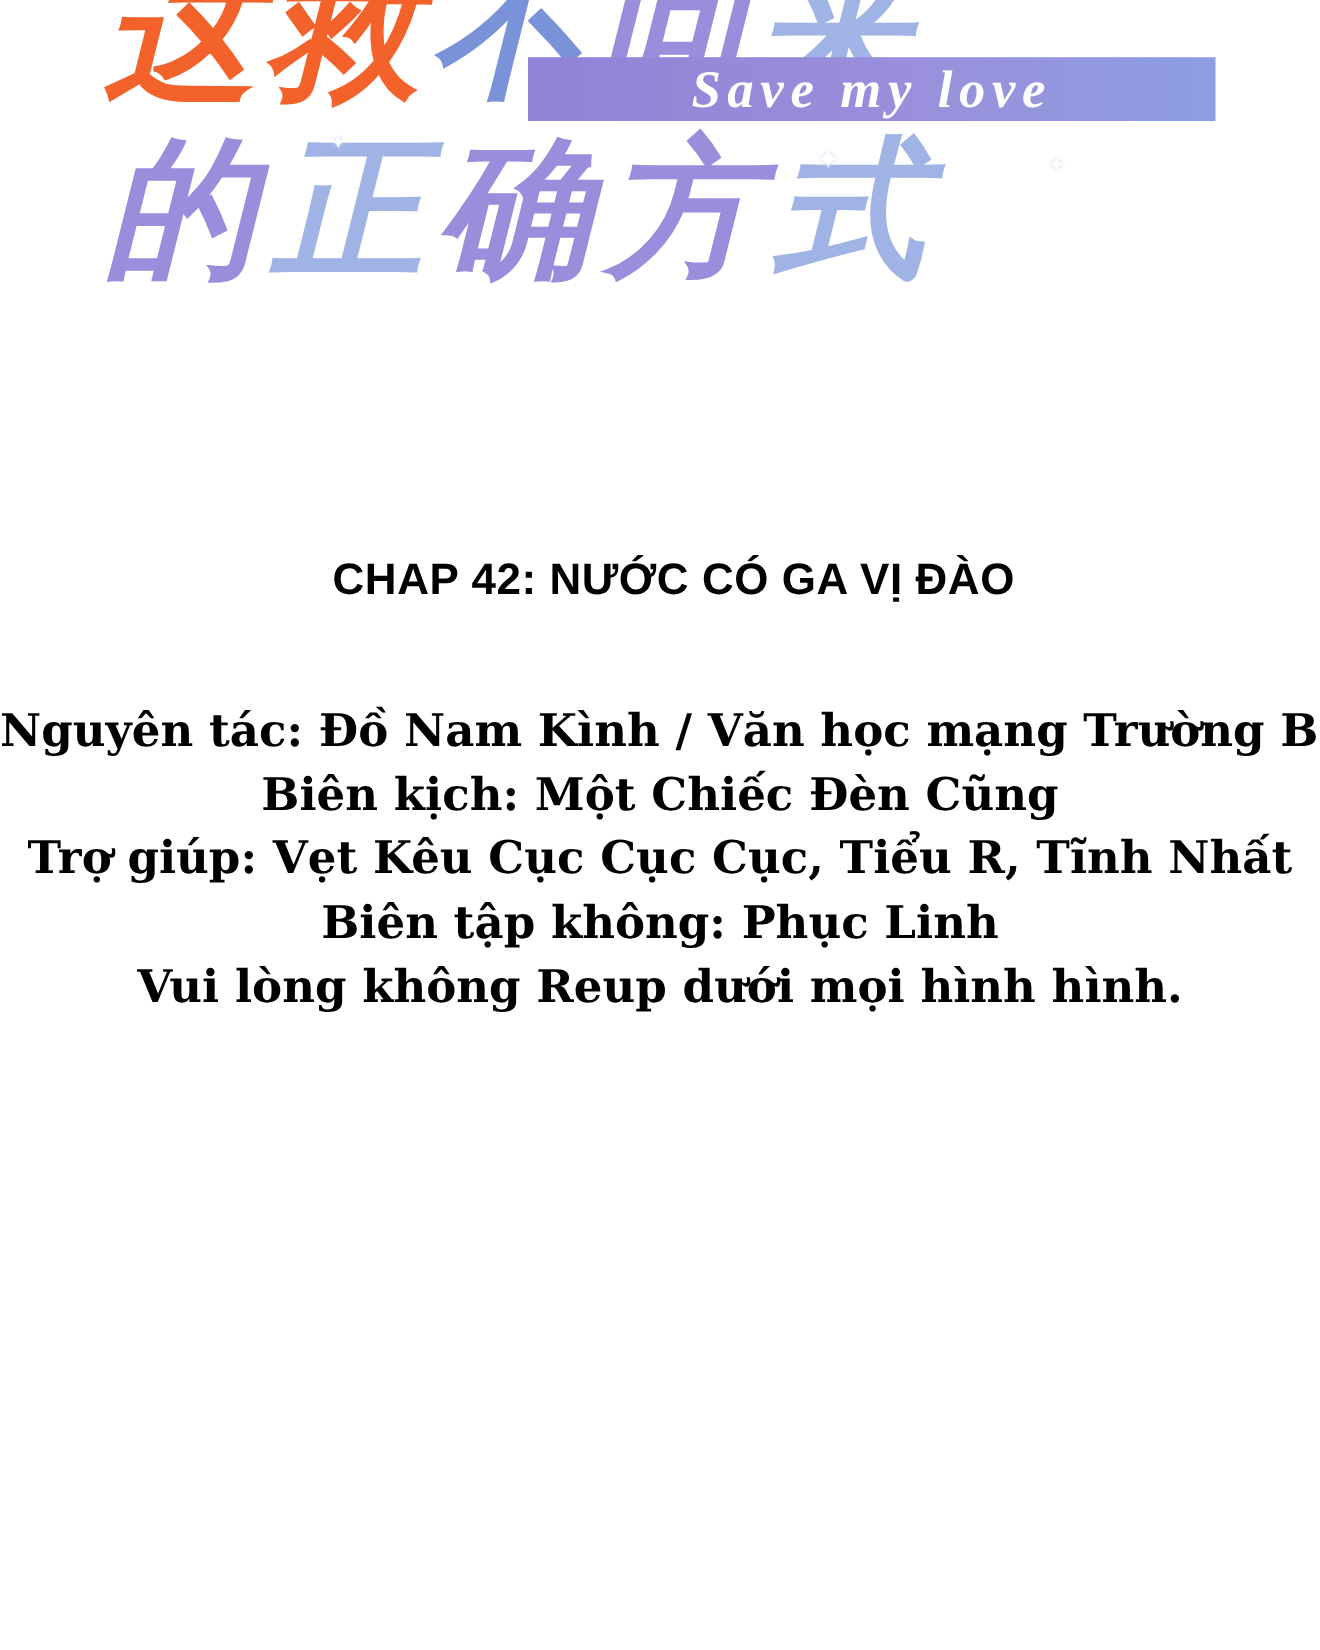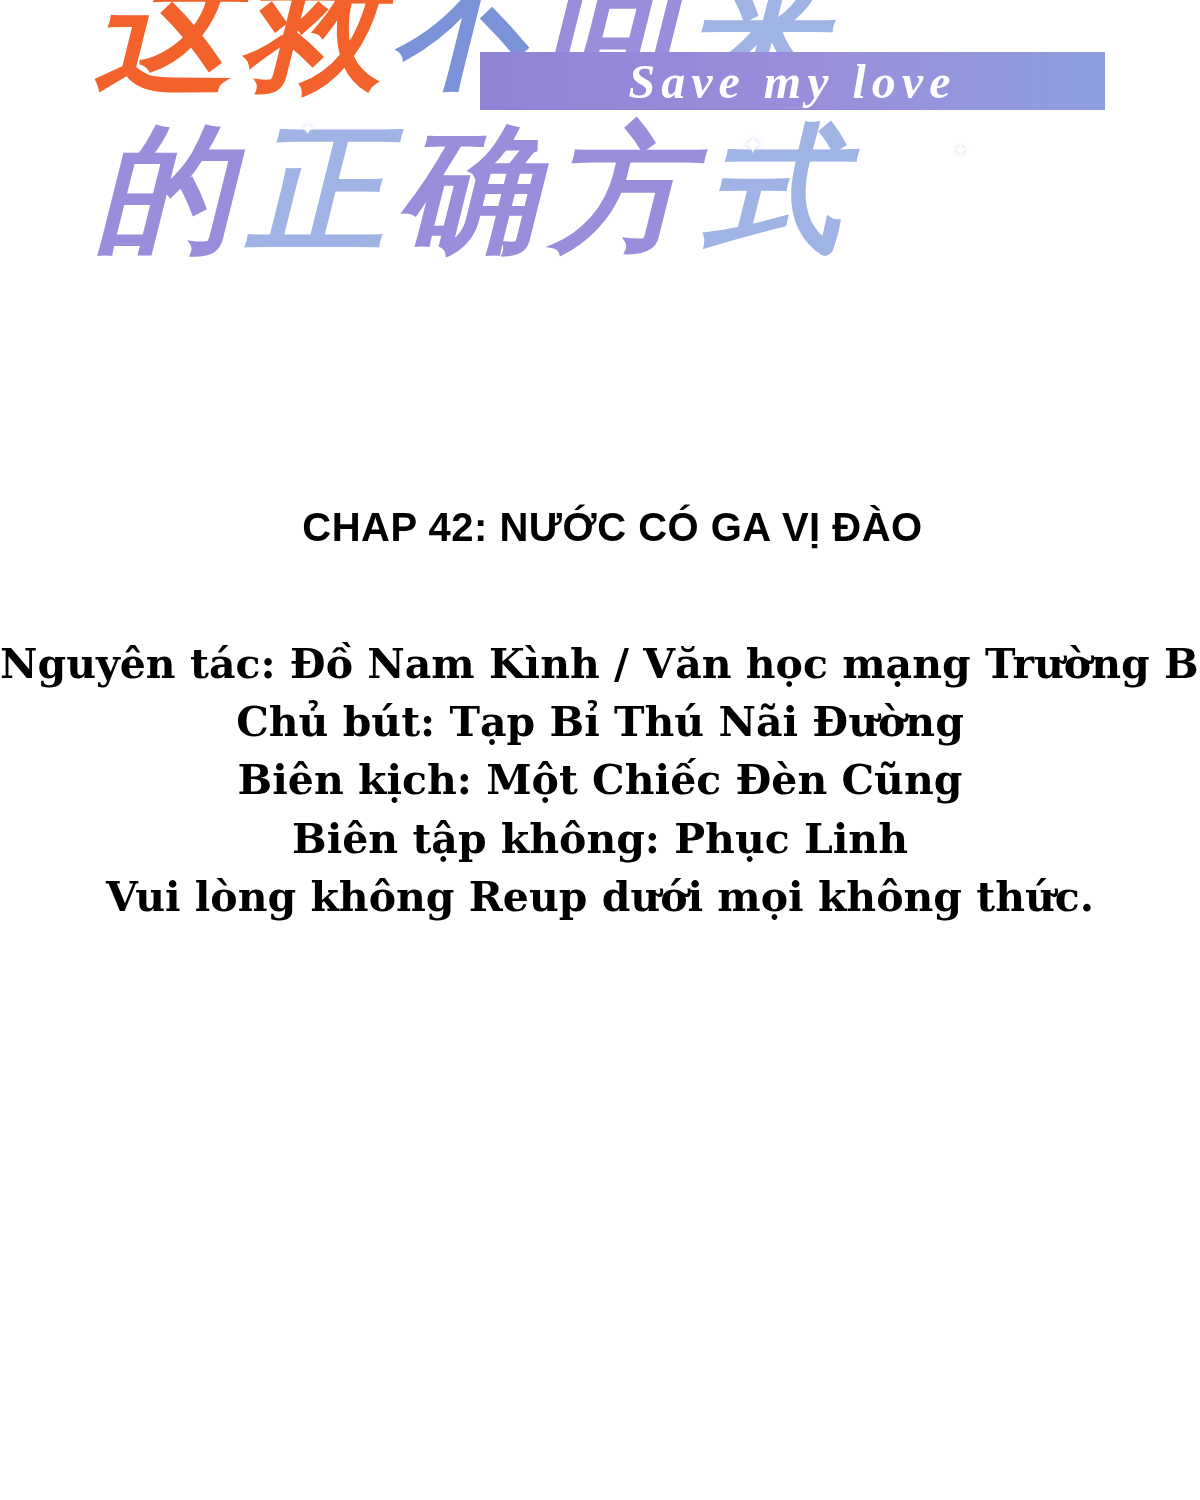--- a/index.html
+++ b/index.html
@@ -156,17 +156,17 @@
 
   <span class="sparkle" style="left:742px; top:132px;">✦</span>
   <span class="sparkle" style="left:952px; top:140px; font-size:20px;">✦</span>
   <span class="sparkle" style="left:300px; top:120px; font-size:18px;">✦</span>
 </div>
 
 <div id="credits">
   <div id="chapter-title">CHAP 42: NƯỚC CÓ GA VỊ ĐÀO</div>
 
   <p class="credit-line">Nguyên tác: Đồ Nam Kình / Văn học mạng Trường Bội</p>
-  <p class="credit-line">Chủ bút: Tạp Bỉ Thú Nãi Đường</p>
   <p class="credit-line">Biên kịch: Một Chiếc Đèn Cũng</p>
+  <p class="credit-line">Trợ giúp: Vẹt Kêu Cục Cục Cục, Tiểu R, Tĩnh Nhất</p>
   <p class="credit-line">Biên tập không: Phục Linh</p>
-  <p class="credit-line">Vui lòng không Reup dưới mọi không thức.</p>
+  <p class="credit-line">Vui lòng không Reup dưới mọi hình hình.</p>
 </div>
 
 </body></html>

